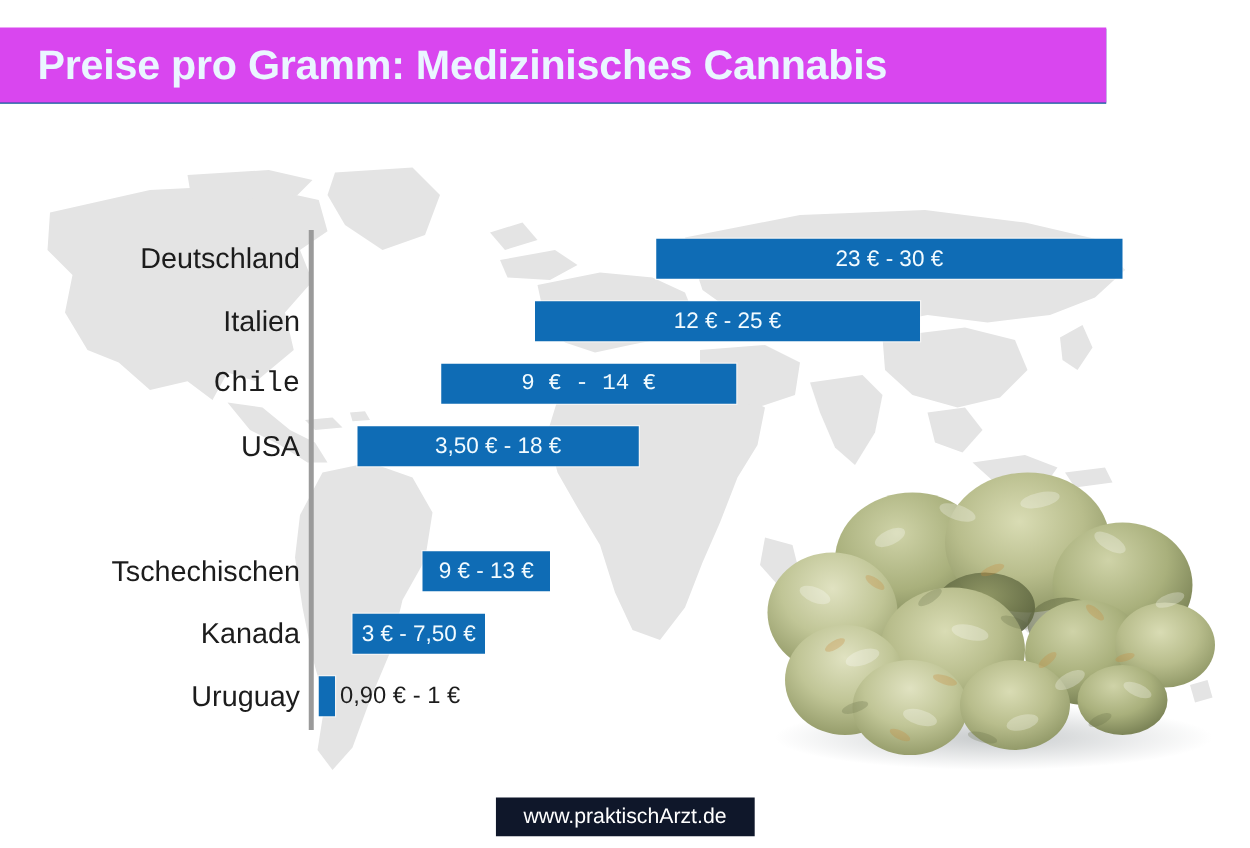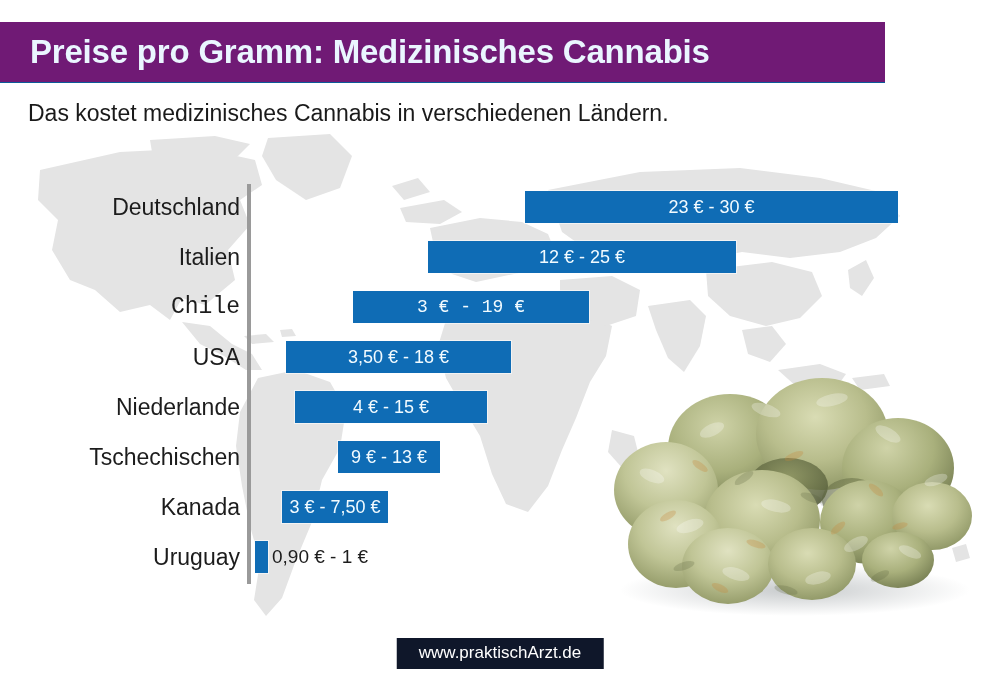--- a/index.html
+++ b/index.html
@@ -34,21 +34,21 @@
     height: 100%;
   }
 
   
   .title-bar {
     position: absolute;
     left: 0px;
     top: 22px;
     width: 885px;
     height: 60px;
-    background: #701a75;
+    background: #d946ef;
     z-index: 5;
     box-shadow: 0 1px 0 #0b5a99;
   }
   .title-bar .title-text {
     position: absolute;
     left: 30px;
     top: 50%;
     transform: translateY(-50%);
     color: #eaf6ff;
     font-size: 33px;
@@ -297,21 +297,20 @@
           <ellipse cx="300" cy="238" rx="10" ry="4" transform="rotate(-26 300 238)"></ellipse>
         </g>
       </g>
     </svg>
   </div>
 
   <div class="title-bar">
     <div class="title-text">Preise pro Gramm: Medizinisches Cannabis</div>
   </div>
 
-  <div class="subtitle">Das kostet medizinisches Cannabis in verschiedenen Ländern.</div>
 
   <div class="chart">
     <div class="axis-line"></div>
 
     <div class="row" style="top:4px;">
       <div class="row-label">Deutschland</div>
       <div class="bar" style="left:525px; width:373px;">
         <div class="bar-value-in">23 € - 30 €</div>
       </div>
     </div>
@@ -319,37 +318,31 @@
     <div class="row" style="top:54px;">
       <div class="row-label">Italien</div>
       <div class="bar" style="left:428px; width:308px;">
         <div class="bar-value-in">12 € - 25 €</div>
       </div>
     </div>
 
     <div class="row" style="top:104px;font-family:Liberation Mono, monospace;">
       <div class="row-label">Chile</div>
       <div class="bar" style="left:353px; width:236px;">
-        <div class="bar-value-in">3 € - 19 €</div>
+        <div class="bar-value-in">9 € - 14 €</div>
       </div>
     </div>
 
     <div class="row" style="top:154px;">
       <div class="row-label">USA</div>
       <div class="bar" style="left:286px; width:225px;">
         <div class="bar-value-in">3,50 € - 18 €</div>
       </div>
     </div>
 
-    <div class="row" style="top:204px;">
-      <div class="row-label">Niederlande</div>
-      <div class="bar" style="left:295px; width:192px;">
-        <div class="bar-value-in">4 € - 15 €</div>
-      </div>
-    </div>
 
     <div class="row" style="top:254px;">
       <div class="row-label">Tschechischen</div>
       <div class="bar" style="left:338px; width:102px;">
         <div class="bar-value-in">9 € - 13 €</div>
       </div>
     </div>
 
     <div class="row" style="top:304px;">
       <div class="row-label">Kanada</div>

